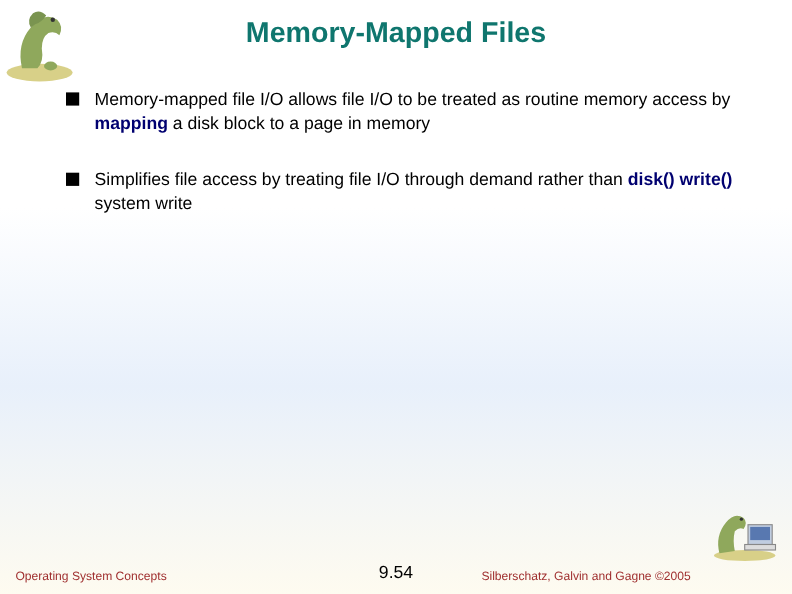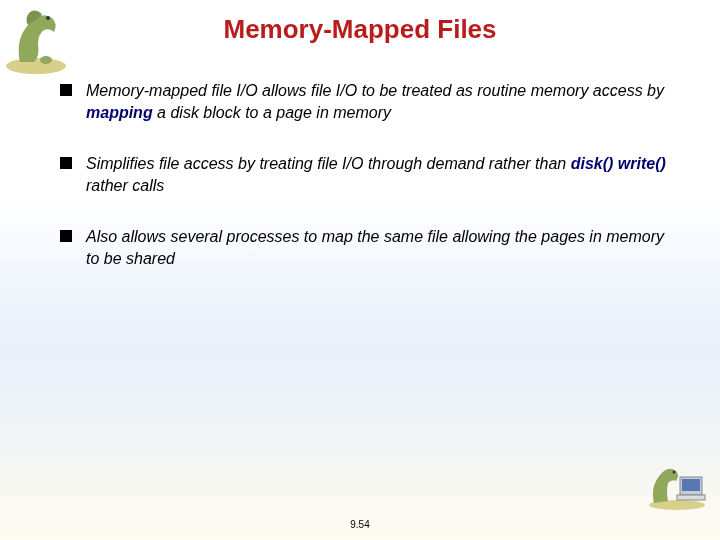--- a/index.html
+++ b/index.html
@@ -22,21 +22,21 @@
     position: absolute;
     bottom: 28px;
     right: 8px;
     width: 70px;
     height: 55px;
   }
   .title {
     text-align: center;
     font-size: 26px;
     font-weight: bold;
-    color: #b91c1c;
+    color: #0f766e;
     padding-top: 14px;
     padding-bottom: 6px;
   }
   .title-underline {
     width: 300px;
     height: 1px;
     background: #fff;
     margin: 0 auto;
   }
   .content {
@@ -51,40 +51,40 @@
     color: #000;
   }
   .bullet-square {
     width: 12px;
     height: 12px;
     background: #000;
     flex-shrink: 0;
     margin-top: 4px;
     margin-right: 14px;
   }
-  .bullet-text { flex: 1; font-style: italic; }
+  .bullet-text { flex: 1; }
   .kw { font-weight: bold; color: #000070; }
   .footer {
     position: absolute;
     bottom: 10px;
     left: 0;
     width: 100%;
     padding: 0 14px;
     display: flex;
     justify-content: space-between;
     align-items: flex-end;
     font-size: 11px;
   }
   .footer-left { color: #a03030; }
   .footer-center {
     position: absolute;
     left: 50%;
     transform: translateX(-50%);
     color: #000;
-    font-size: 10px;
+    font-size: 16px;
   }
   .footer-right { color: #a03030; margin-right: 78px; }
 </style>
 </head>
 <body>
 
 <div class="dino-tl">
   <svg viewBox="0 0 80 80">
     <ellipse cx="36" cy="66" rx="30" ry="8" fill="#d8d088"></ellipse>
     <path d="M20 62 Q15 40 28 25 Q40 10 52 18 Q58 24 54 32 Q50 28 44 30 Q38 34 38 44 Q40 56 34 62 Z" fill="#8fa85c"></path>
@@ -103,37 +103,35 @@
     <div class="bullet-square"></div>
     <div class="bullet-text">
       <span>Memory-mapped file I/O allows file I/O to be treated as routine memory access by </span><span class="kw">mapping</span><span> a disk block to a page in memory</span>
     </div>
   </div>
 
 
   <div class="bullet-item">
     <div class="bullet-square"></div>
     <div class="bullet-text">
-      <span>Simplifies file access by treating file I/O through demand rather than </span><span class="kw">disk() write()</span><span> rather calls</span>
+      <span>Simplifies file access by treating file I/O through demand rather than </span><span class="kw">disk() write()</span><span> system write</span>
     </div>
   </div>
 
-  <div class="bullet-item">
-    <div class="bullet-square"></div>
-    <div class="bullet-text">Also allows several processes to map the same file allowing the pages in memory to be shared</div>
-  </div>
 
 </div>
 
 <div class="dino-br">
   <svg viewBox="0 0 70 55">
     <ellipse cx="35" cy="48" rx="28" ry="5" fill="#d8d088"></ellipse>
     <rect x="38" y="20" width="22" height="18" fill="#c0cde0" stroke="#888" stroke-width="1"></rect>
     <rect x="40" y="22" width="18" height="12" fill="#5878b0"></rect>
     <rect x="35" y="38" width="28" height="5" fill="#ddd" stroke="#888" stroke-width="1"></rect>
     <path d="M12 46 Q8 30 18 18 Q26 8 34 14 Q38 18 34 24 Q30 22 26 26 Q24 34 26 44 Z" fill="#8fa85c"></path>
     <circle cx="32" cy="15" r="1.5" fill="#333"></circle>
   </svg>
 </div>
 
 <div class="footer">
+  <span class="footer-left">Operating System Concepts</span>
   <span class="footer-center">9.54</span>
+  <span class="footer-right">Silberschatz, Galvin and Gagne ©2005</span>
 </div>
 
 </body></html>

